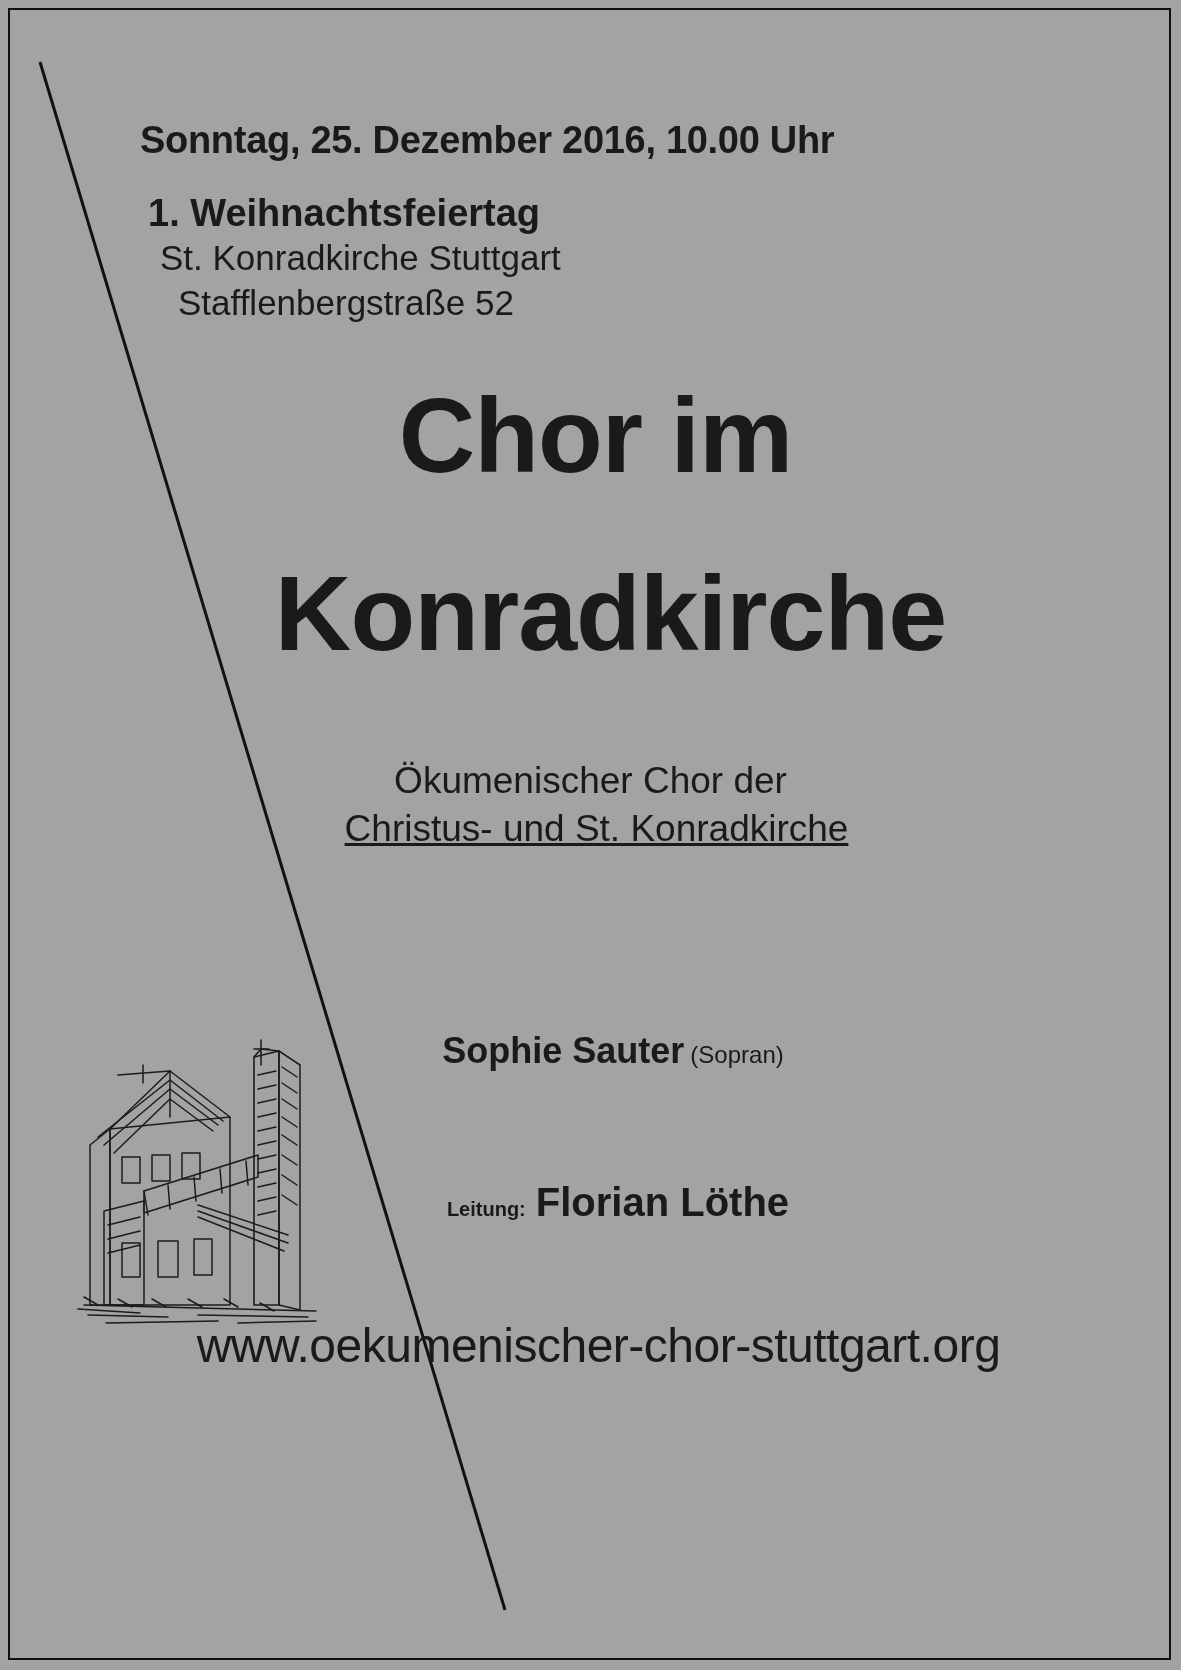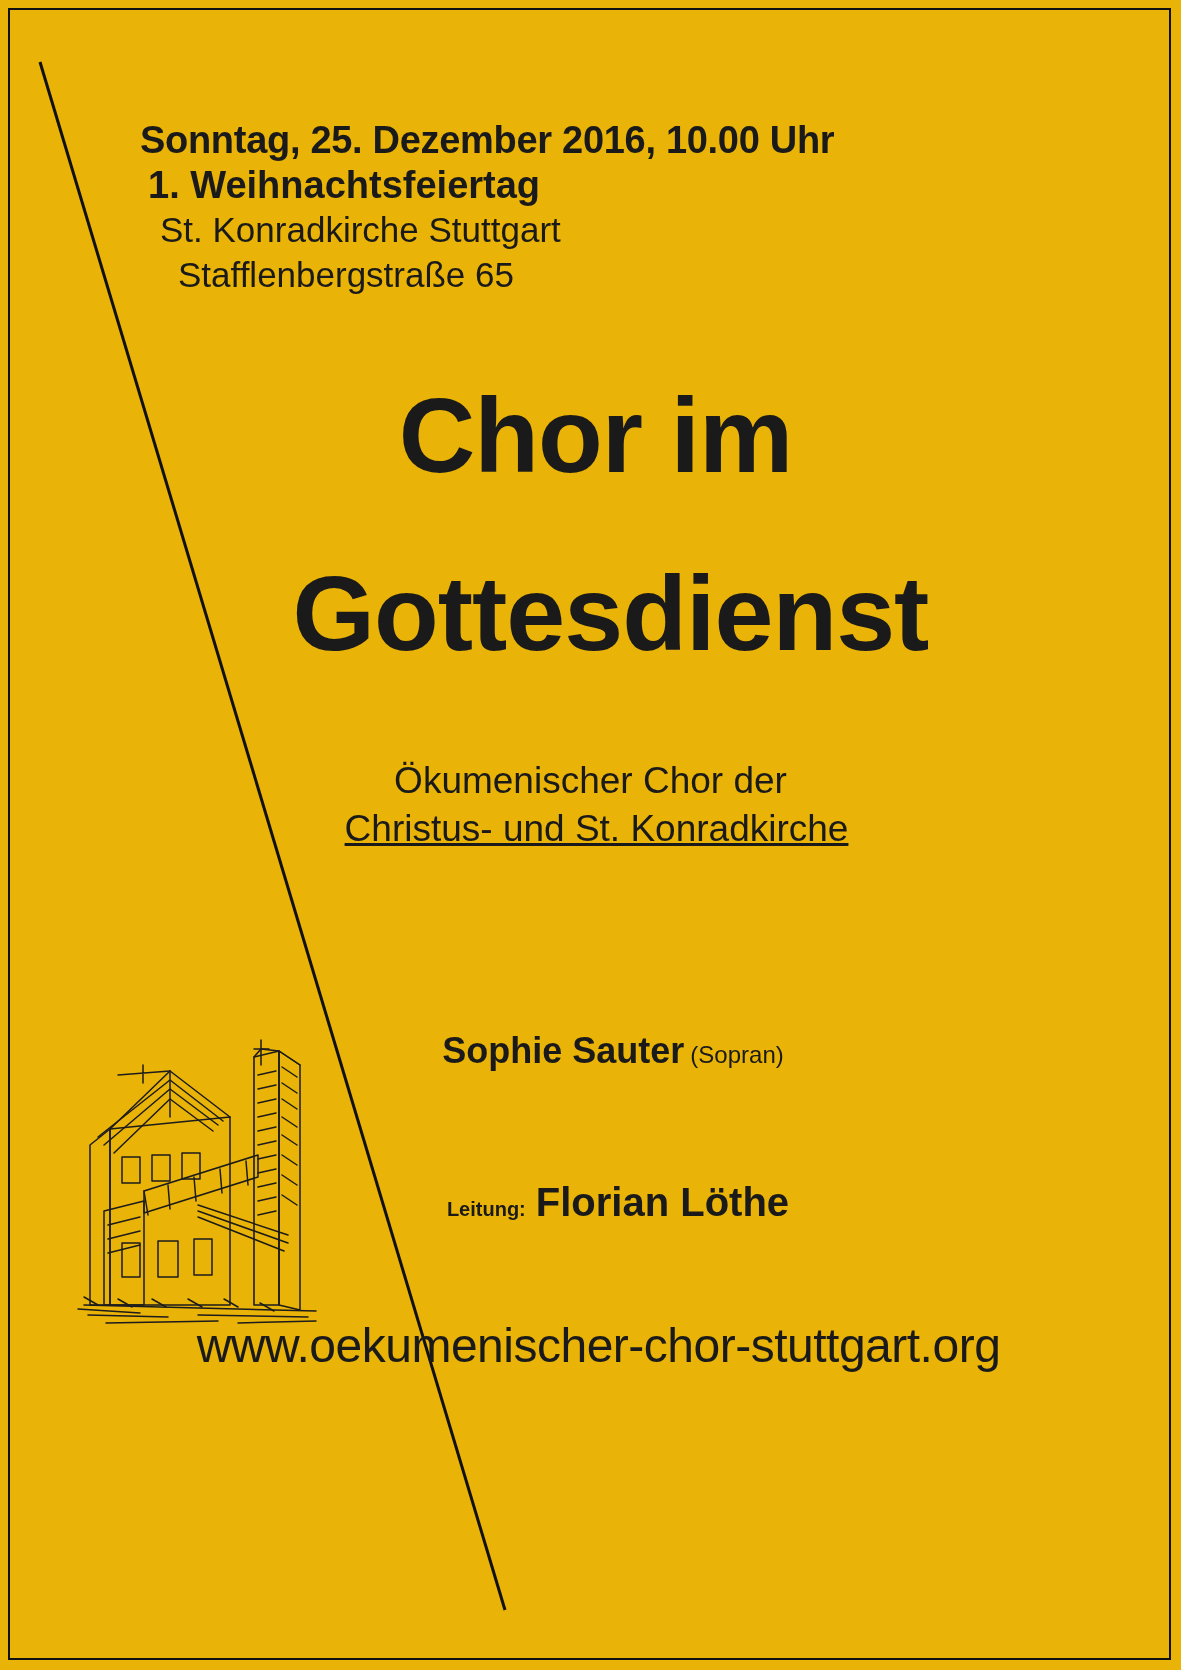--- a/index.html
+++ b/index.html
@@ -8,21 +8,21 @@
     background: #ffffff;
   }
   body {
     font-family: "Liberation Sans", sans-serif;
     color: #1a1a1a;
   }
   .poster {
     position: relative;
     width: 1181px;
     height: 1670px;
-    background: #eab308;
+    background: #a3a3a3;
     overflow: hidden;
     box-sizing: border-box;
   }
   .frame {
     position: absolute;
     left: 8px;
     top: 8px;
     width: 1163px;
     height: 1652px;
     border: 2px solid #111111;
@@ -56,20 +56,21 @@
     letter-spacing: -0.3px;
     line-height: 1.18;
     white-space: nowrap;
   }
   .hdr-line2 {
     font-size: 38px;
     font-weight: bold;
     line-height: 1.18;
     margin-left: 8px;
     white-space: nowrap;
+    margin-top: 28px;
   }
   .hdr-line3 {
     font-size: 35px;
     font-weight: normal;
     line-height: 1.25;
     margin-left: 20px;
     margin-top: 0;
     white-space: nowrap;
   }
   .hdr-line4 {
@@ -198,25 +199,25 @@
   <svg class="diagonal-svg" viewBox="0 0 1181 1670">
     <line x1="40" y1="62" x2="505" y2="1610" stroke="#111111" stroke-width="3"></line>
   </svg>
 
   <div class="content">
 
     <div class="header-block">
       <div class="hdr-line1">Sonntag, 25. Dezember 2016, 10.00 Uhr</div>
       <div class="hdr-line2">1. Weihnachtsfeiertag</div>
       <div class="hdr-line3">St. Konradkirche Stuttgart</div>
-      <div class="hdr-line4">Stafflenbergstraße 65</div>
+      <div class="hdr-line4">Stafflenbergstraße 52</div>
     </div>
 
     <div class="title-1">Chor im</div>
-    <div class="title-2">Gottesdienst</div>
+    <div class="title-2">Konradkirche</div>
 
     <div class="choir-block">
       <div class="choir-l1">Ökumenischer Chor der</div>
       <div class="choir-l2">Christus- und St. Konradkirche</div>
     </div>
 
     <div class="soloist">
       <span class="name">Sophie Sauter</span><span class="voice">(Sopran)</span>
     </div>
 

